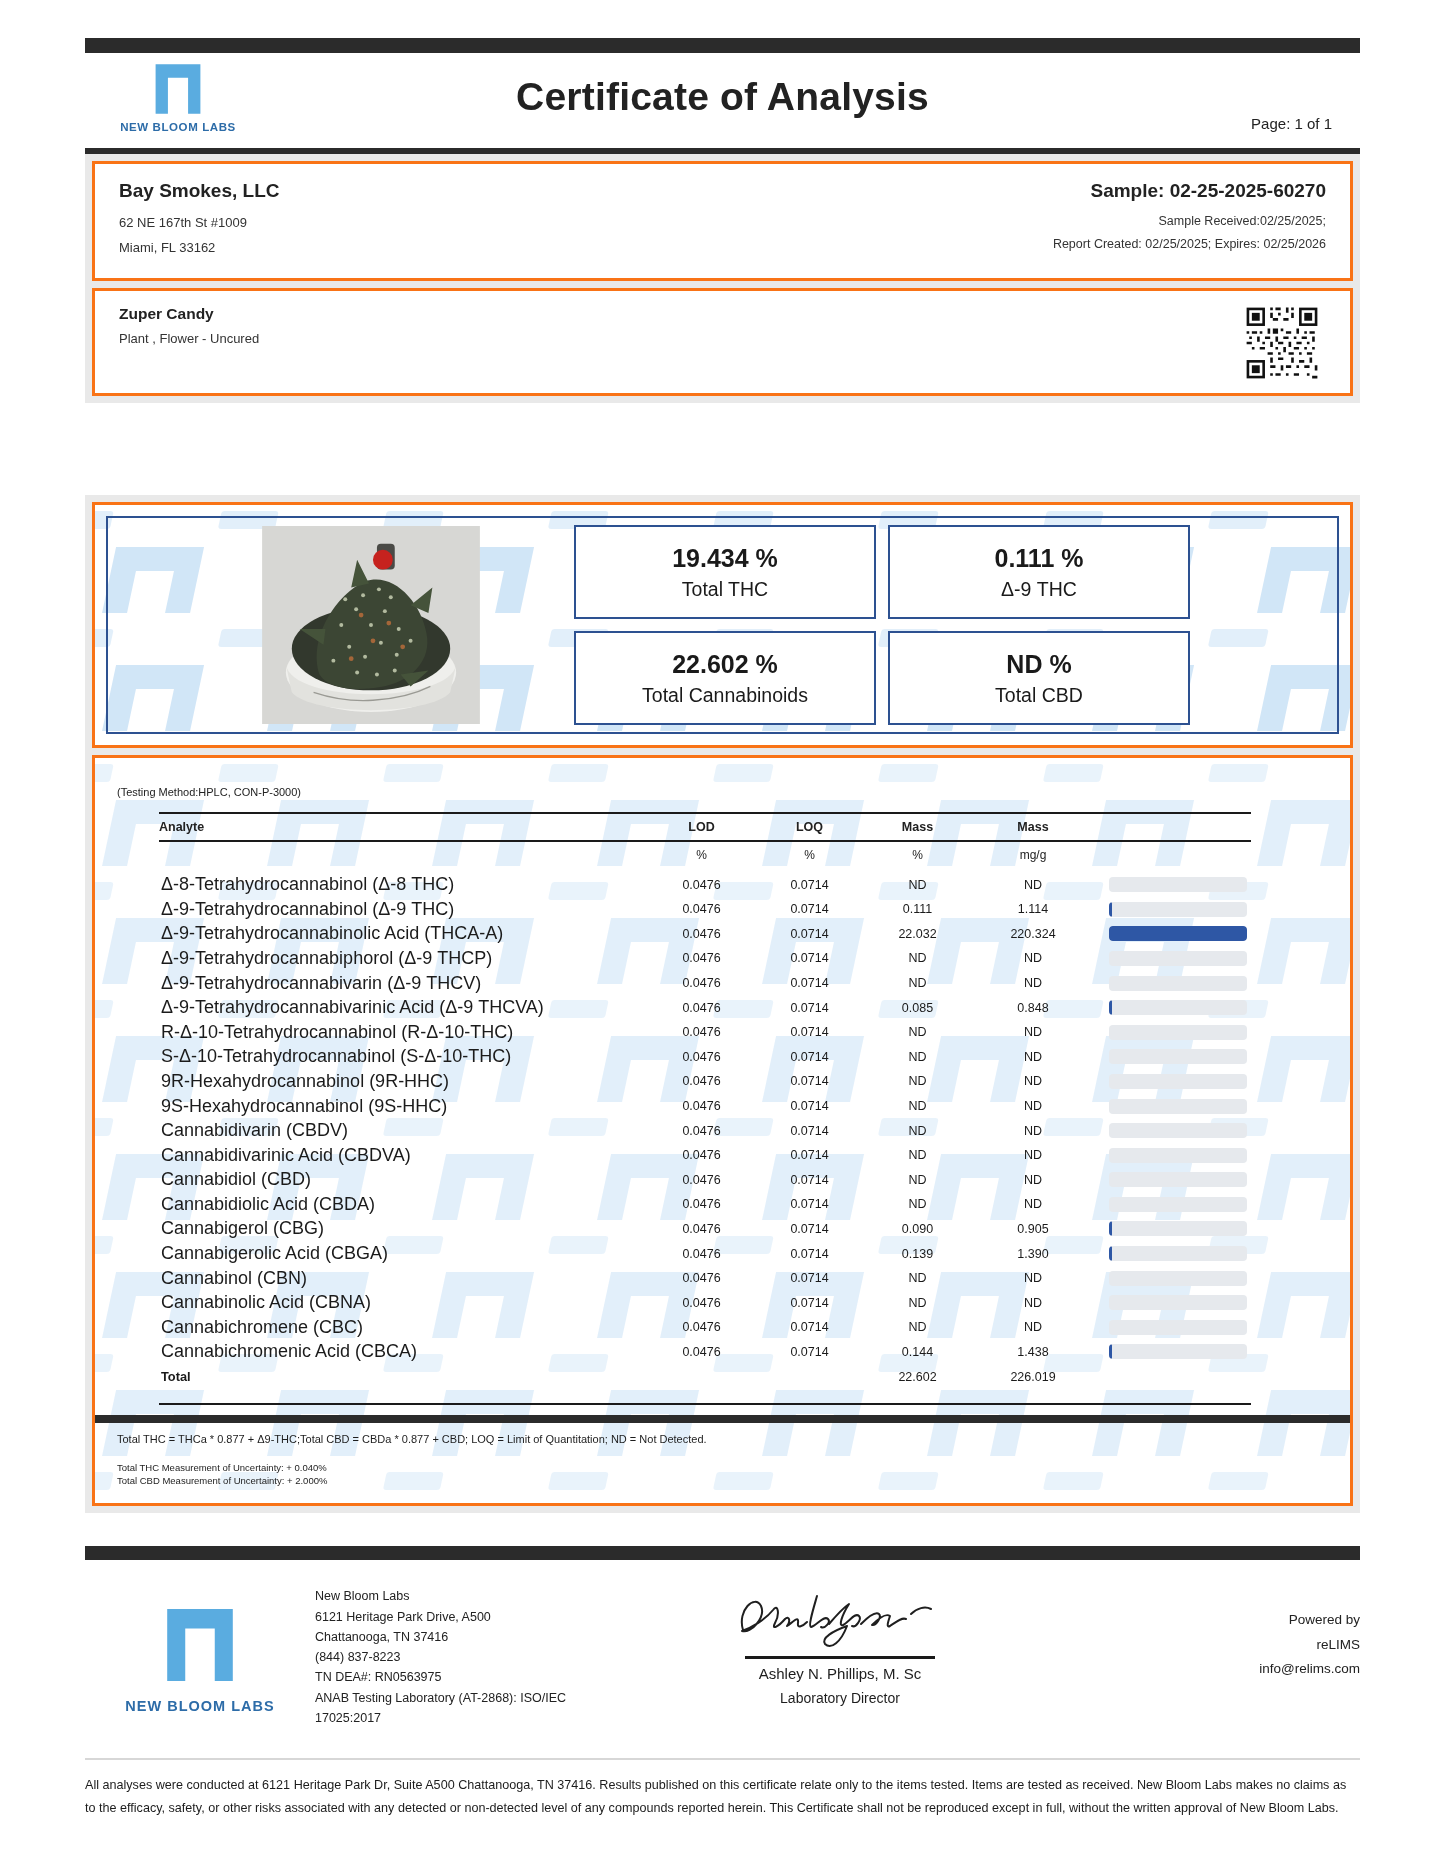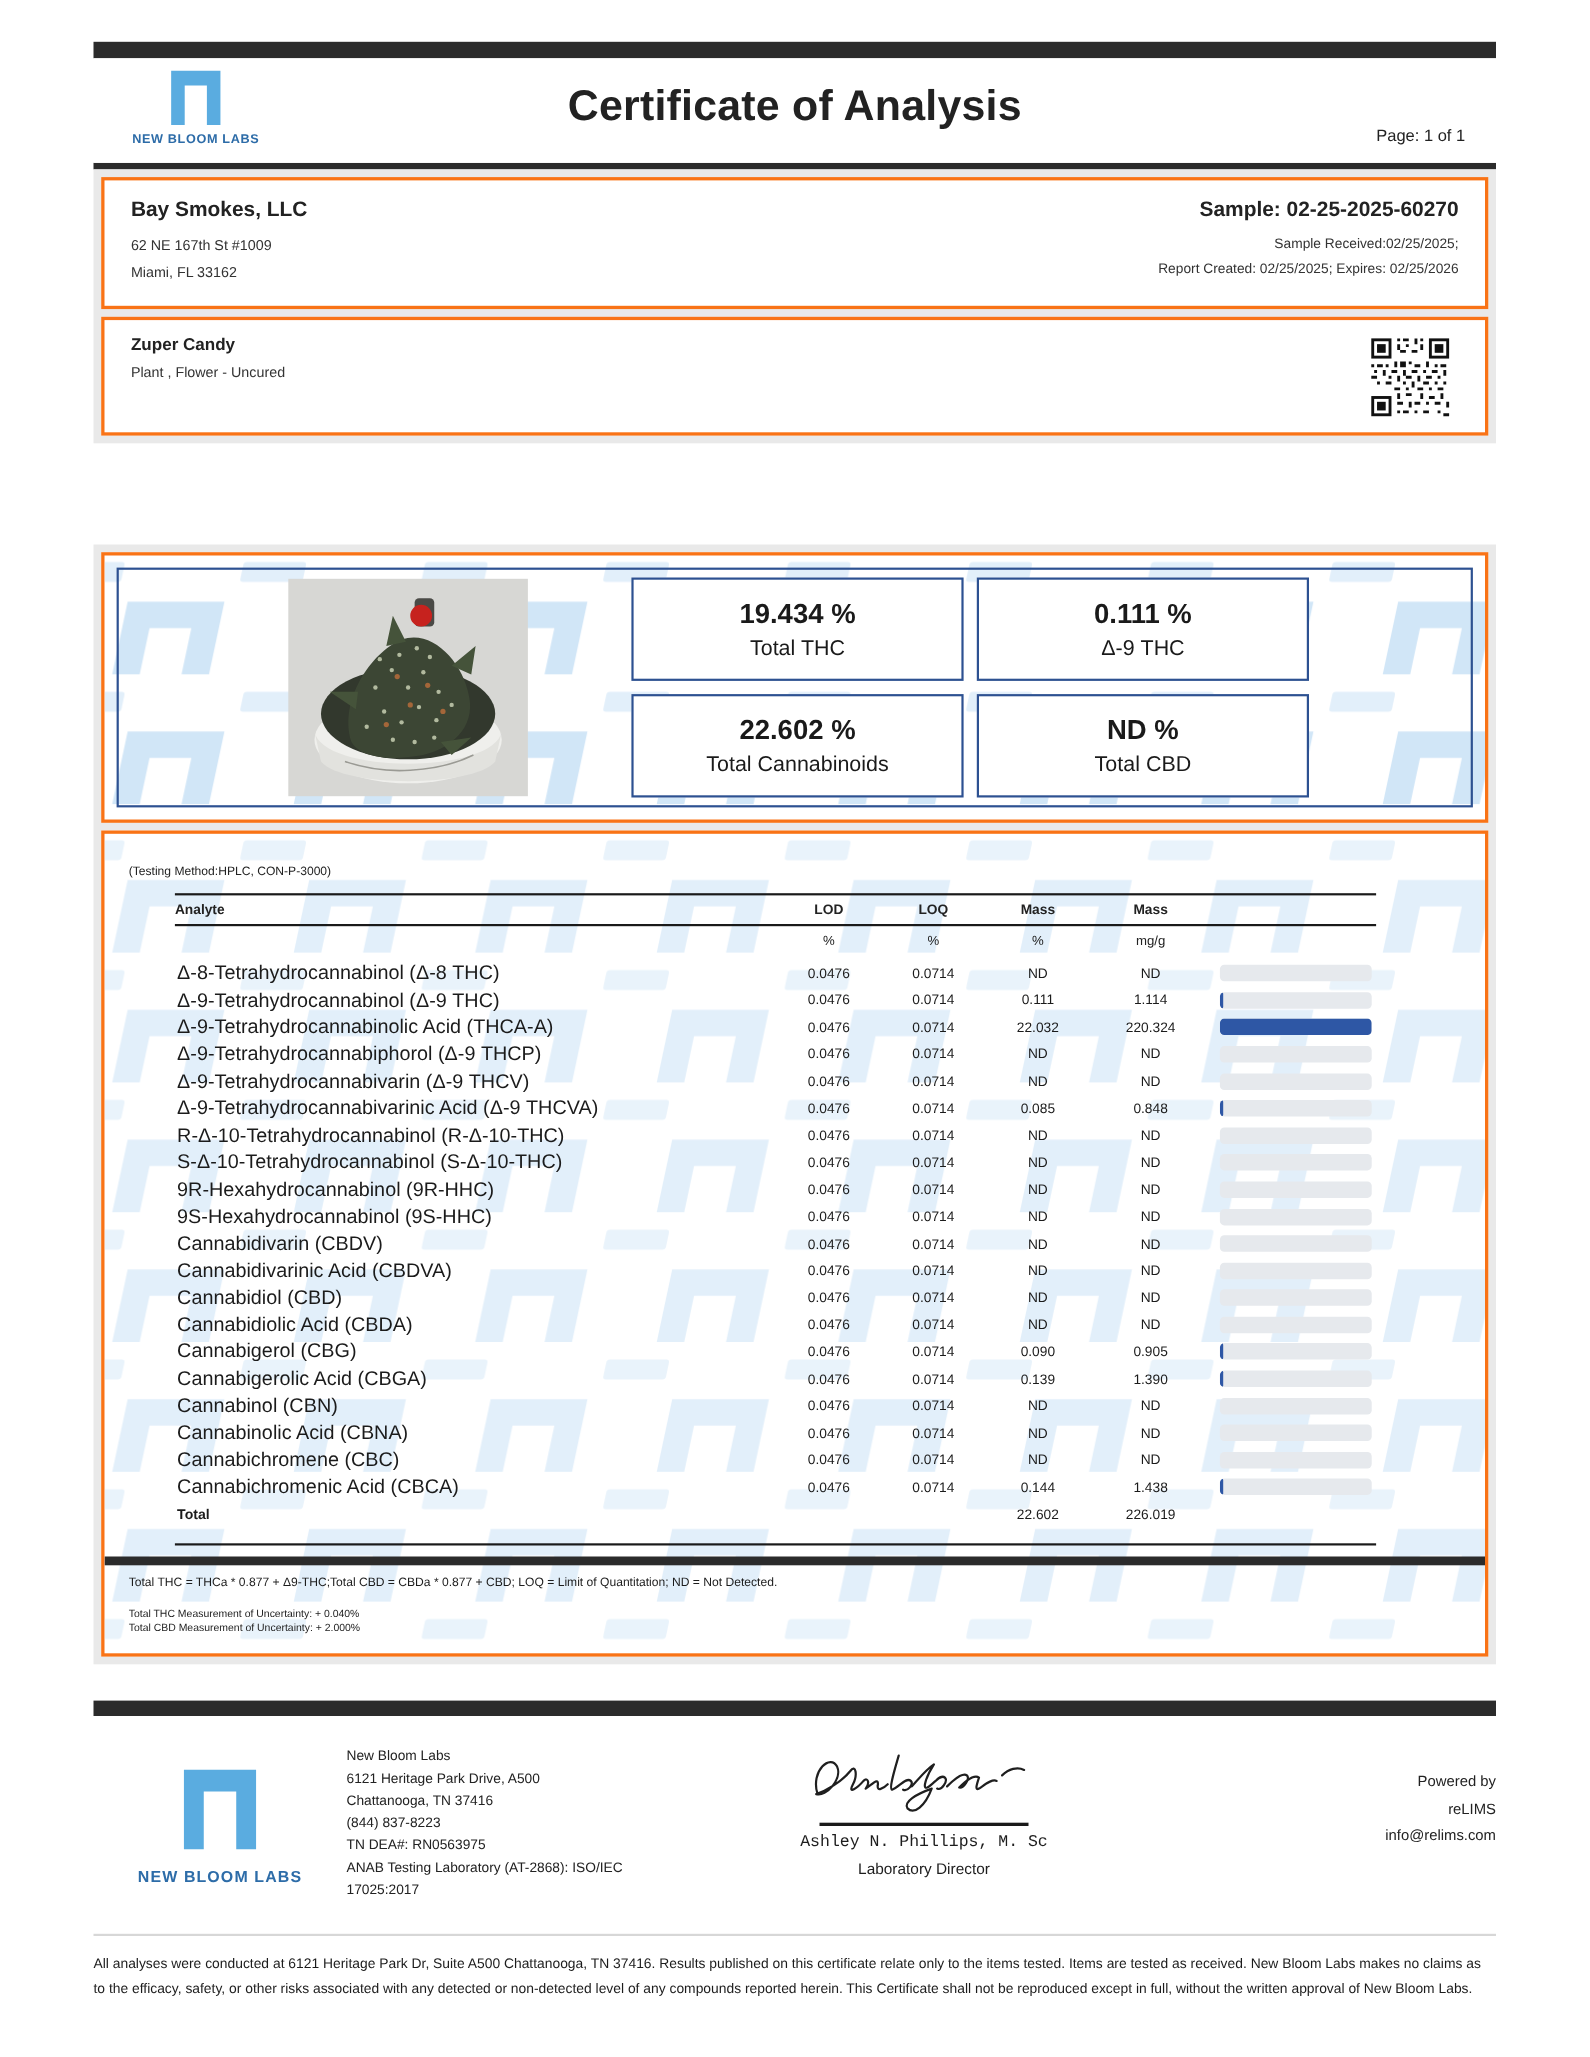--- a/index.html
+++ b/index.html
@@ -51,21 +51,21 @@
   
   .cann-card { padding:18px 22px 16px; }
   .cann-inner { position:relative; z-index:1; }
   .cann-head { display:flex; justify-content:space-between; align-items:baseline; }
   .cann-title { font-size:23px; font-weight:700; color:#111; }
   .cann-status { font-size:20px; color:#1d1d1d; }
   .cann-method { font-size:11px; color:#222; margin-top:10px; }
   .cann-date { font-size:11px; color:#222; margin-top:6px; }
 
   .tbl { margin:14px 77px 0 42px; }
-  .trow { display:grid; grid-template-columns:1fr 95px 95px 95px 110px 150px; align-items:center; }
+  .trow { display:grid; grid-template-columns:1fr 95px 95px 95px 110px 150px; align-items:center;gap:13px; }
   .rule-heavy { border-top:2.5px solid #1a1a1a; }
   .rule-mid { border-top:2px solid #1a1a1a; }
   .th { font-size:12.5px; font-weight:700; color:#222; padding:6px 0; }
   .unit { font-size:12px; color:#222; padding:6px 0 10px; }
   .num { text-align:center; }
   .c-analyte { font-size:18px; color:#1b1b1b; padding-left:2px; }
   .drow { height:24.6px; }
   .c-num { font-size:12.5px; color:#1b1b1b; }
   .c-bar { display:flex; justify-content:flex-start; padding-left:8px; }
   .track { position:relative; width:138px; height:15px; background:#e6e9ed; border-radius:4px; overflow:hidden; }
@@ -77,21 +77,21 @@
   .uncert { font-size:9.5px; color:#1d1d1d; line-height:1.4; margin-top:16px; }
 
   
   .footer-bar { margin:33px 85px 0; height:14px; background:#2b2b2b; }
   .footer { margin:22px 85px 0; display:flex; align-items:flex-start; }
   .f-logo { width:230px; text-align:center; padding-top:22px; }
   .f-logo-text { margin-top:8px; font-size:14.5px; letter-spacing:1px; color:#2d6ca8; font-weight:600; }
   .f-addr { width:300px; font-size:12.5px; color:#222; line-height:1.62; padding-top:4px; }
   .f-sig { width:330px; margin-left:60px; text-align:center; padding-top:2px; }
   .sig-line { width:190px; height:3px; background:#1a1a1a; margin:2px auto 6px; }
-  .sig-name { font-size:15px; color:#1d1d1d;font-family:Liberation Mono, monospace; }
+  .sig-name { font-size:15px; color:#1d1d1d; }
   .sig-role { font-size:14px; color:#1d1d1d; margin-top:8px; }
   .f-powered { margin-left:auto; text-align:right; font-size:13.5px; color:#222; line-height:1.8; padding-top:26px; }
   .divider { margin:30px 85px 0; border-top:2px solid #d7d7d7; }
   .disclaimer { margin:14px 85px 0; font-size:12.6px; color:#1c1c1c; line-height:1.8; }
 </style>
 </head>
 <body>
 
 <div class="page">
 

